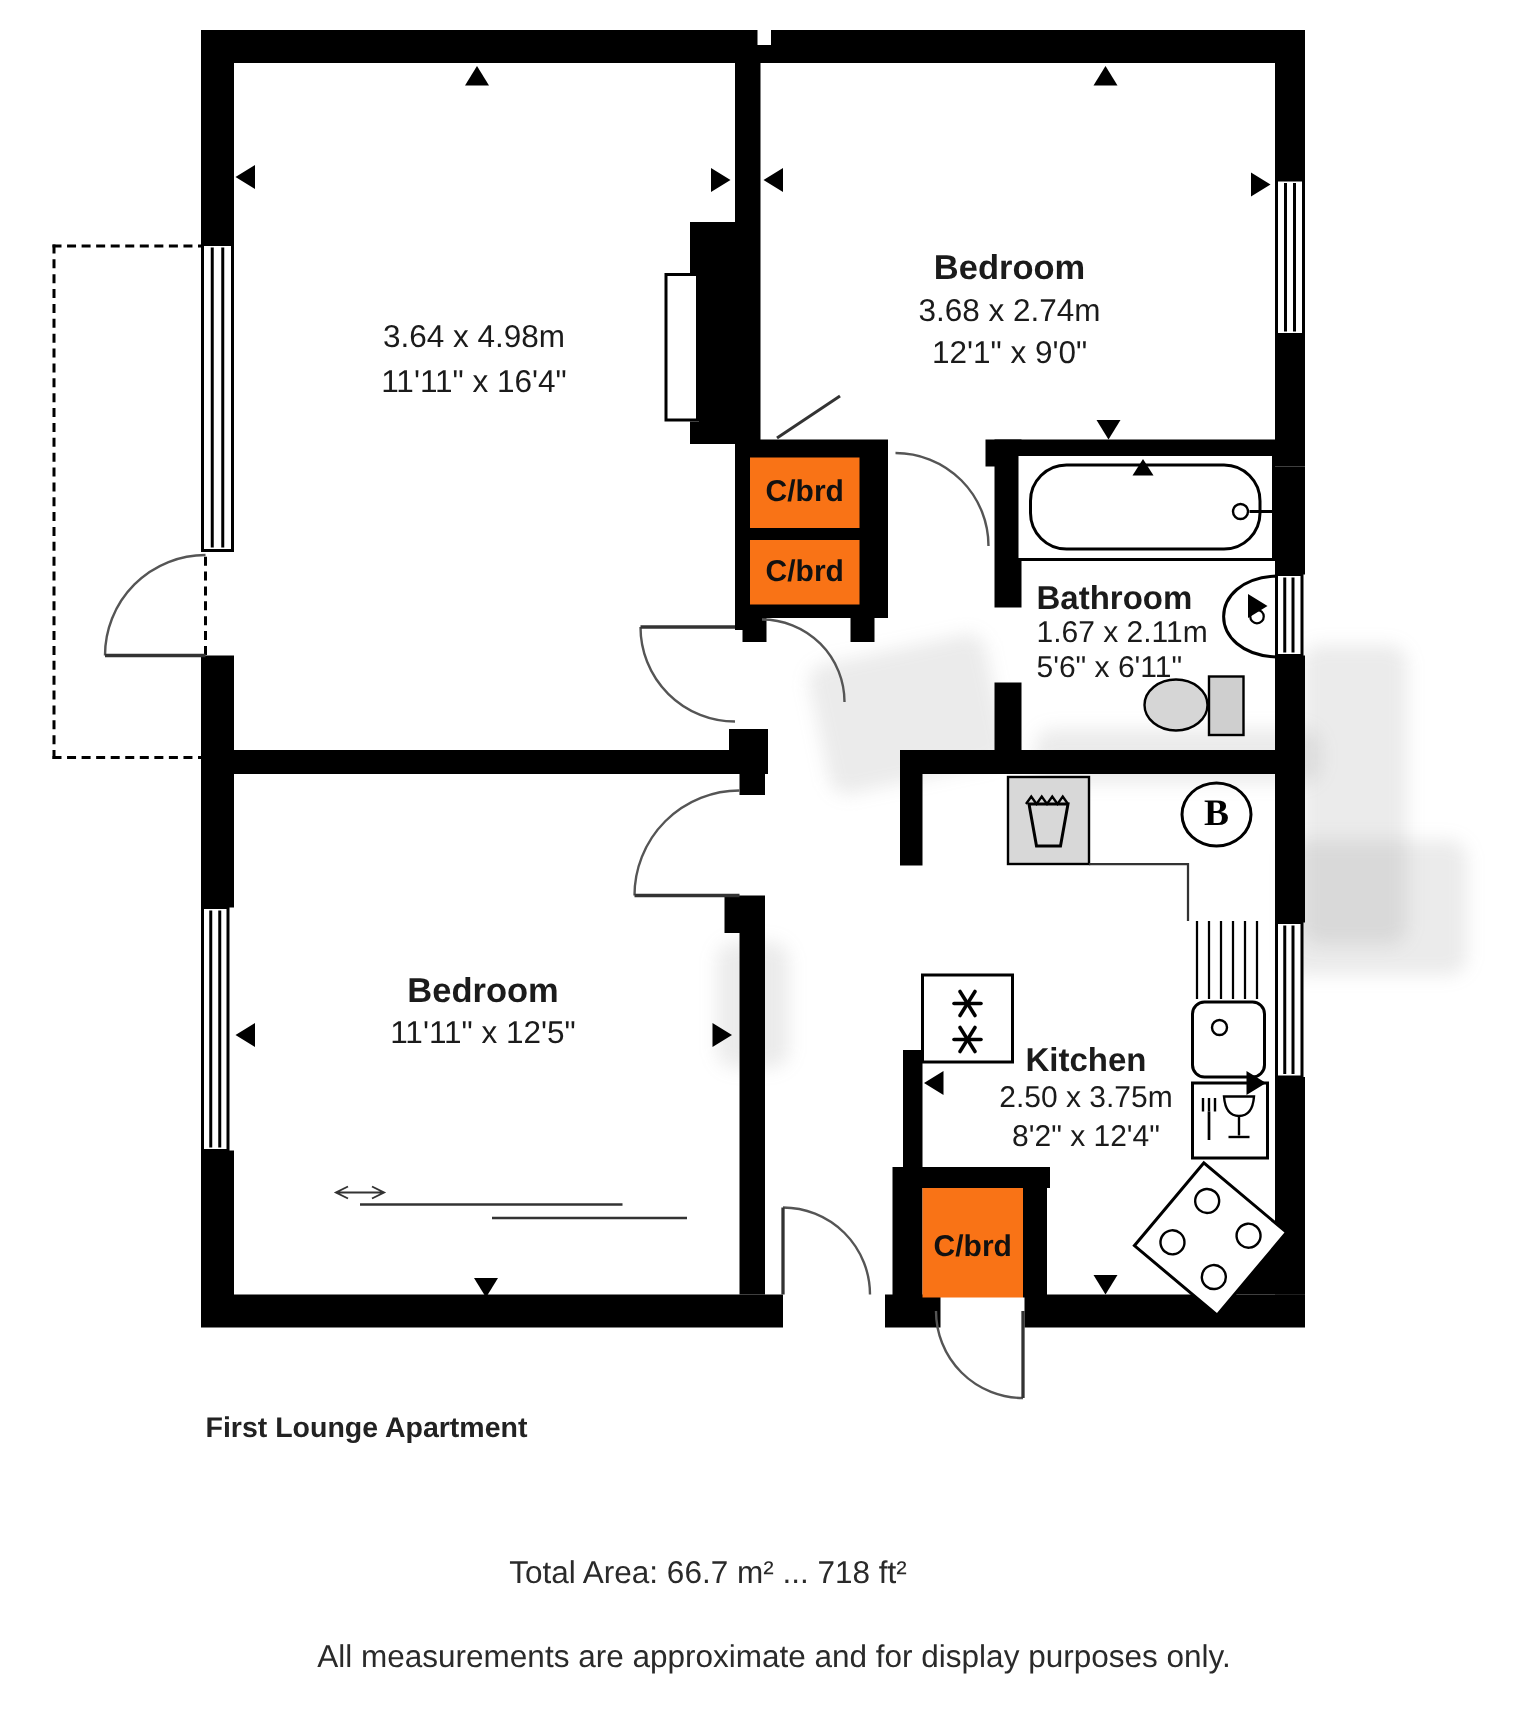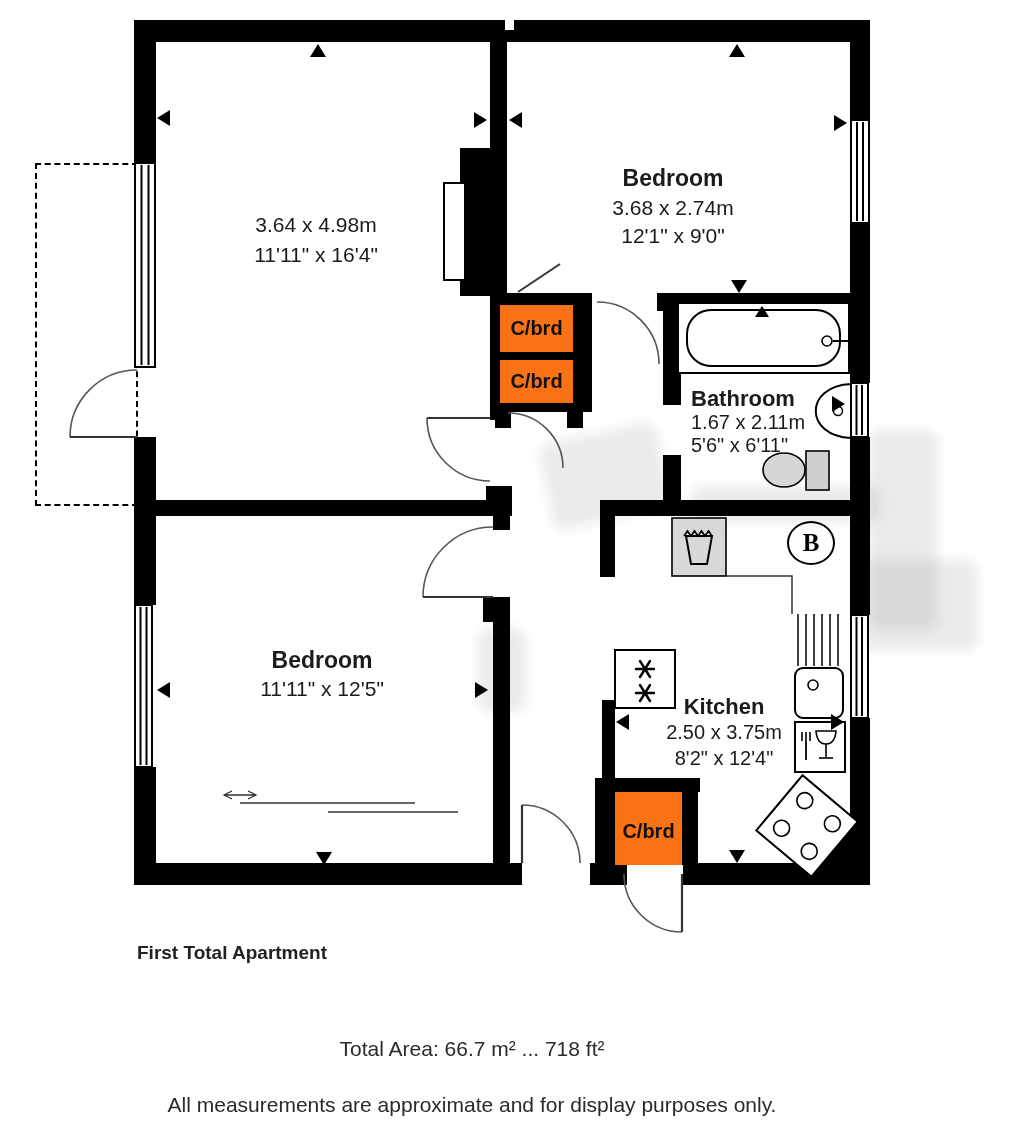--- a/index.html
+++ b/index.html
@@ -271,17 +271,17 @@
   <div class="tri tri-down" style="left:731px;top:280px;"></div>
   <div class="tri small-up" style="left:755px;top:306px;"></div>
   <div class="tri tri-right" style="left:832px;top:396px;"></div>
   <div class="tri tri-left" style="left:157px;top:682px;"></div>
   <div class="tri tri-right" style="left:475px;top:682px;"></div>
   <div class="tri tri-down" style="left:316px;top:852px;"></div>
   <div class="tri tri-left" style="left:616px;top:714px;"></div>
   <div class="tri tri-right" style="left:831px;top:714px;"></div>
   <div class="tri tri-down" style="left:729px;top:850px;"></div>
 
-  <div class="footer-title">First Total Apartment</div>
+  <div class="footer-title">First Lounge Apartment</div>
   <div class="footer-center" style="top:1037px;">Total Area: 66.7 m² ... 718 ft²</div>
-  <div class="footer-center" style="top:1093px;">All measurements are approximate and for display purposes only.</div>
+  <div class="footer-center" style="top:1093px;padding-left:44px;">All measurements are approximate and for display purposes only.</div>
 
 </div>
 
 </body></html>

